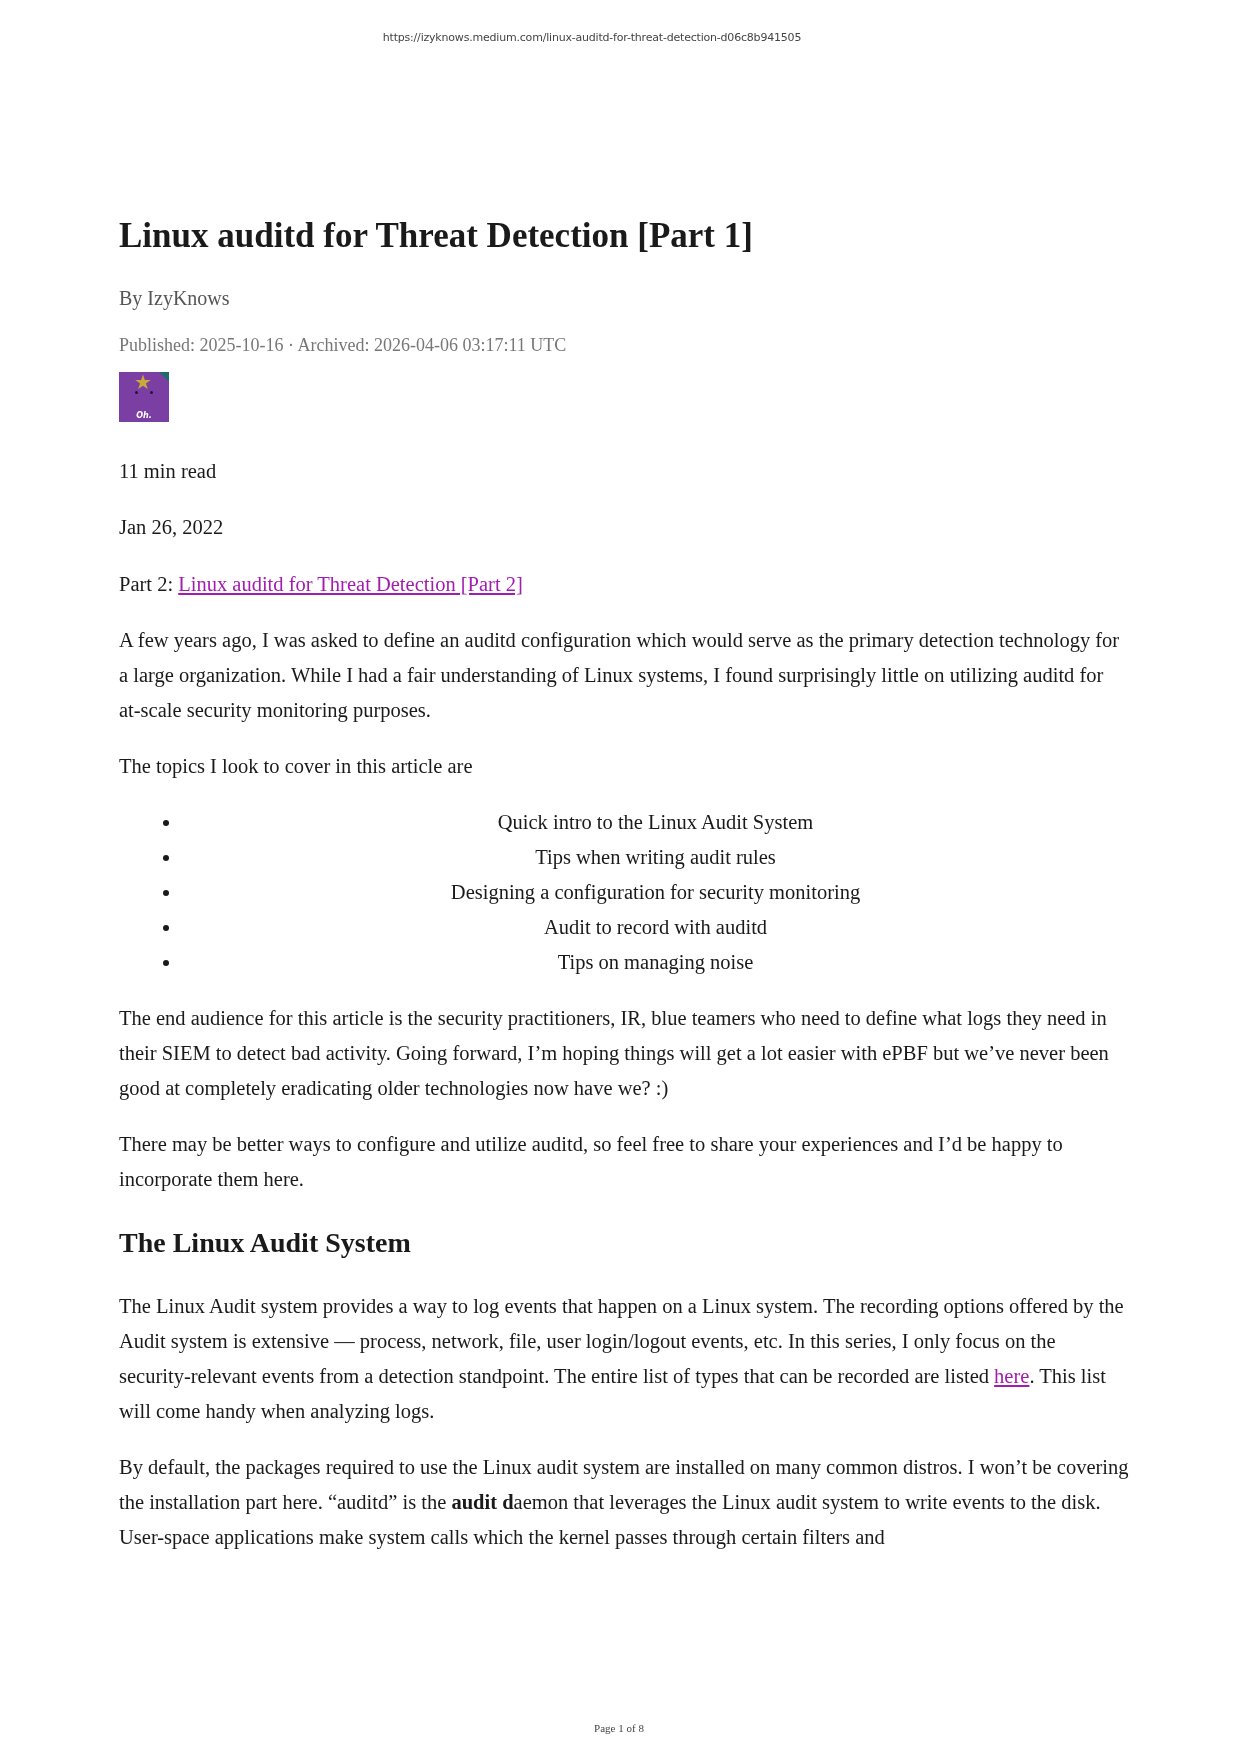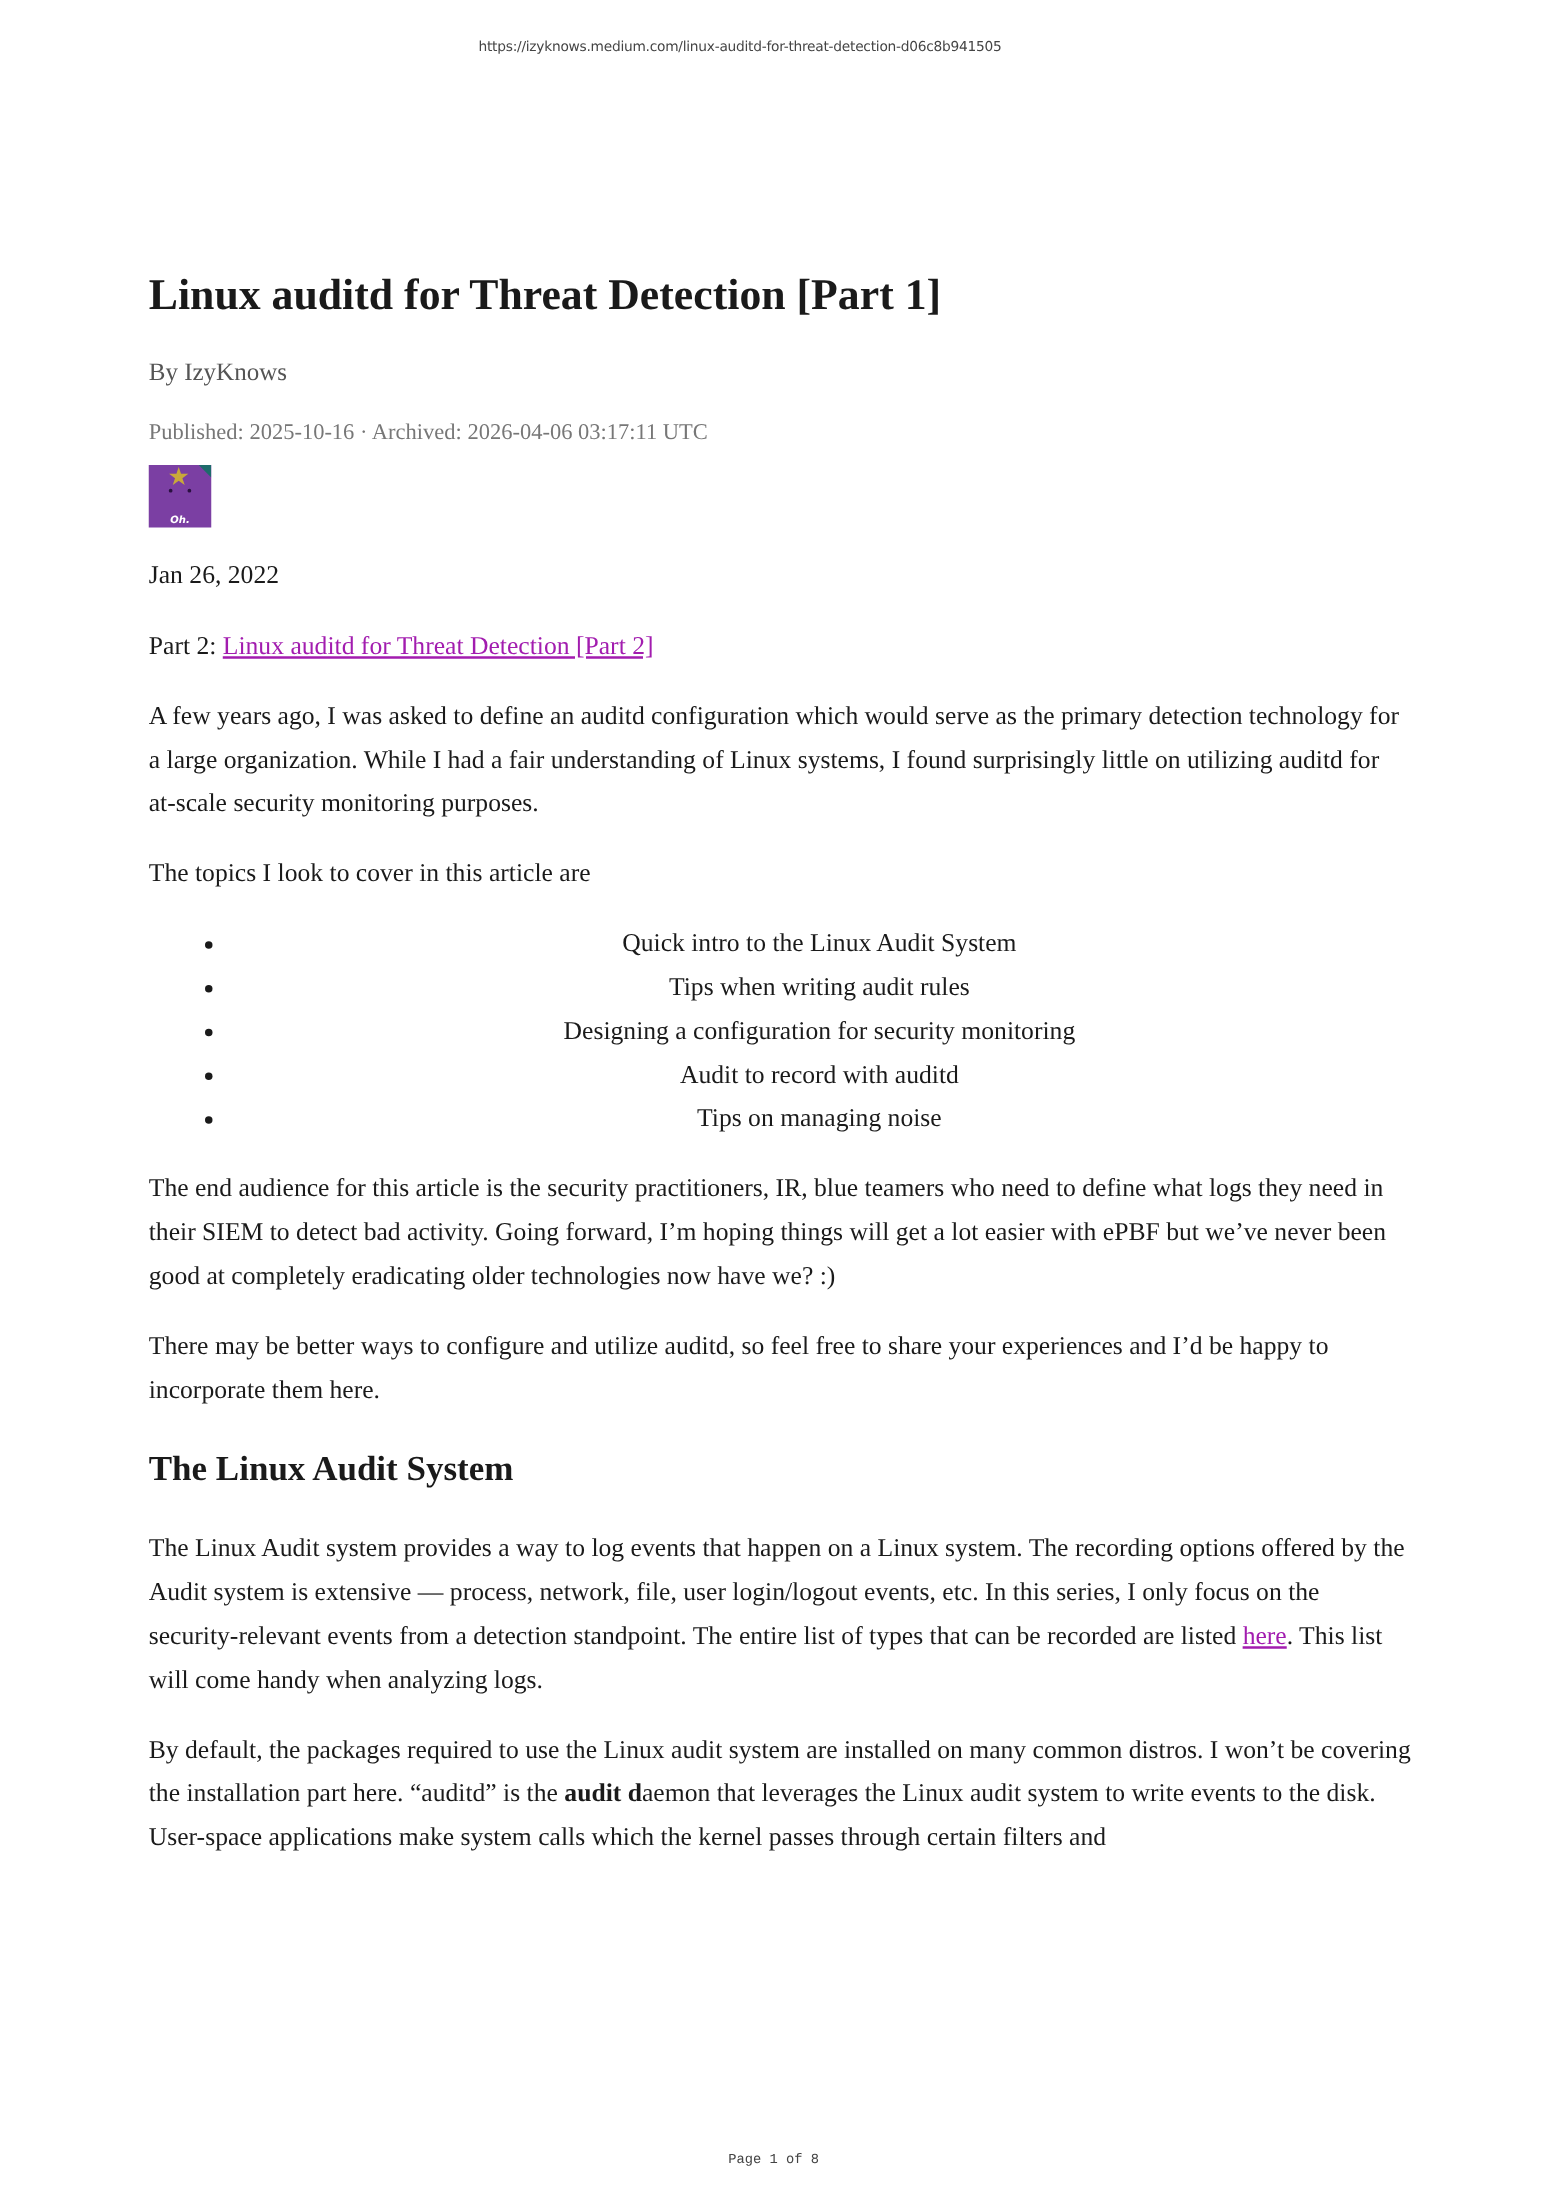--- a/index.html
+++ b/index.html
@@ -1,18 +1,18 @@
 <!DOCTYPE html>
 <html><head>
 <meta charset="utf-8">
 <style>
   html, body { margin: 0; padding: 0; background: #ffffff; }
   body { width: 1242px; height: 1756px; position: relative; overflow: hidden; color: #1a1a1a; }
   .url-header { position: absolute; top: 31px; left: 0; width: 1184px; text-align: center; font-family: "DejaVu Sans", sans-serif; font-size: 11px; color: #444; letter-spacing: -0.2px; }
-  .page-footer { position: absolute; top: 1722px; left: 0; width: 1238px; text-align: center; font-family: Liberation Mono, monospace; font-size: 11px; color: #444; }
+  .page-footer { position: absolute; top: 1722px; left: 0; width: 1238px; text-align: center; font-family: Liberation Serif, serif; font-size: 11px; color: #444; }
   .content { position: absolute; left: 119px; top: 210px; width: 1010px; font-family: "Liberation Serif", serif; }
   h1 { font-family: "Liberation Serif", serif; font-size: 35px; font-weight: bold; margin: 0; line-height: 52px; color: #1a1a1a; }
   .byline { font-size: 20px; color: #555; margin-top: 22px; line-height: 28px; }
   .meta { font-size: 18px; color: #777; margin-top: 20px; line-height: 26px; }
   .avatar { margin-top: 14px; width: 50px; height: 50px; background: #7b3fa3; position: relative; overflow: hidden; }
   .avatar .corner { position: absolute; top: 0; right: 0; width: 0; height: 0; border-top: 10px solid #1e6b6b; border-left: 10px solid transparent; }
   .avatar .star { position: absolute; top: 0px; left: 15px; font-size: 20px; color: #c9a93a; line-height: 20px; }
   .avatar .eye { position: absolute; top: 19px; width: 3px; height: 3px; background: #2a1040; border-radius: 50%; }
   .avatar .txt { position: absolute; bottom: 2px; left: 0; width: 50px; text-align: center; font-family: "DejaVu Sans", sans-serif; font-weight: bold; font-size: 8px; color: #fff; font-style: italic; }
   p { font-size: 20.5px; line-height: 35px; margin: 0; }
@@ -40,20 +40,21 @@
   <div class="byline">By IzyKnows</div>
   <div class="meta">Published: 2025-10-16 · Archived: 2026-04-06 03:17:11 UTC</div>
   <div class="avatar">
     <div class="corner"></div>
     <div class="star">★</div>
     <div class="eye" style="left:16px"></div>
     <div class="eye" style="left:31px"></div>
     <div class="txt">Oh.</div>
   </div>
 
+  <p class="p-read">11 min read</p>
   <p class="p-date">Jan 26, 2022</p>
   <p class="p-part2"><span>Part 2: </span><a>Linux auditd for Threat Detection [Part 2]</a></p>
 
   <p class="p-intro">A few years ago, I was asked to define an auditd configuration which would serve as the primary detection technology for a large organization. While I had a fair understanding of Linux systems, I found surprisingly little on utilizing auditd for at-scale security monitoring purposes.</p>
   <p class="p-topics">The topics I look to cover in this article are</p>
 
   <ul>
     <li>Quick intro to the Linux Audit System</li>
     <li>Tips when writing audit rules</li>
     <li>Designing a configuration for security monitoring</li>

